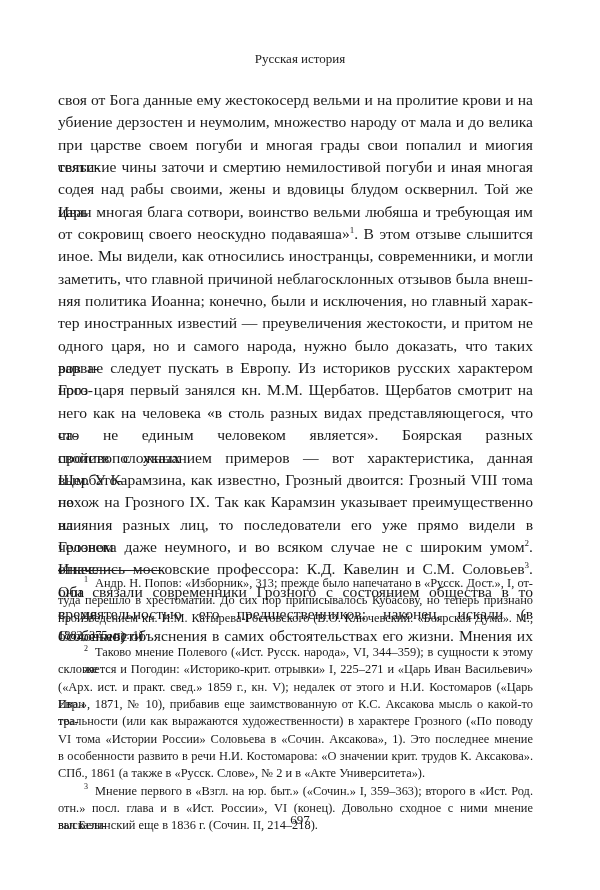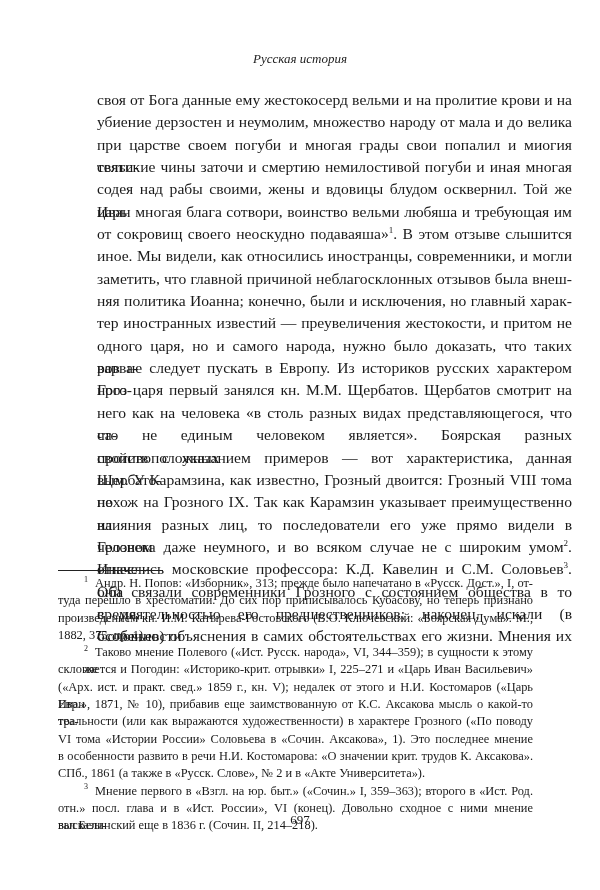--- a/index.html
+++ b/index.html
@@ -24,21 +24,20 @@
     }
     .running-head {
       position: absolute;
       top: 51px;
       left: 0;
       width: 600px;
       text-align: center;
       font-size: 13px;
       line-height: 16px;
       color: #222;
-      font-style: italic;
     }
     .body-text {
       position: absolute;
       left: 58px;
       top: 89px;
       width: 475px;
     }
     .line {
       display: block;
       height: 22.35px;
@@ -48,21 +47,20 @@
       text-align-last: justify;
       white-space: nowrap;
       overflow: visible;
     }
     .line .justify-wrap {
       display: block;
       width: 100%;
       white-space: normal;
       text-align: justify;
       text-align-last: justify;
-      margin-left: 39px;
     }
     sup {
       font-size: 9px;
       line-height: 0;
       vertical-align: super;
     }
     .fn-rule {
       position: absolute;
       left: 58px;
       top: 570px;

